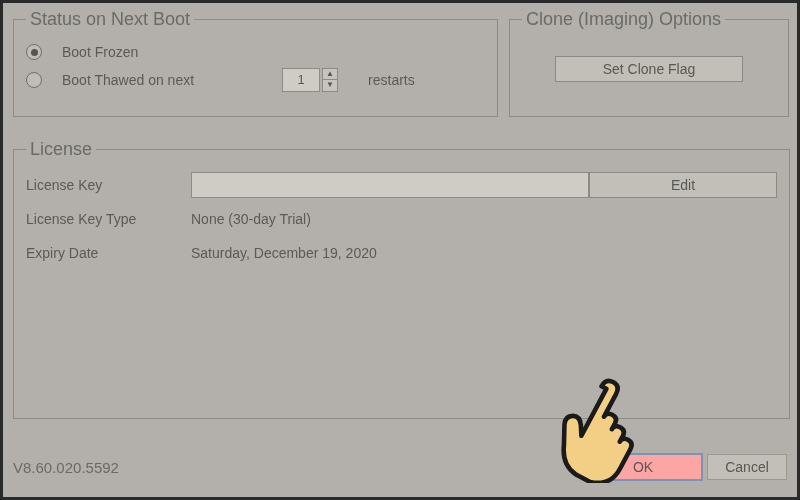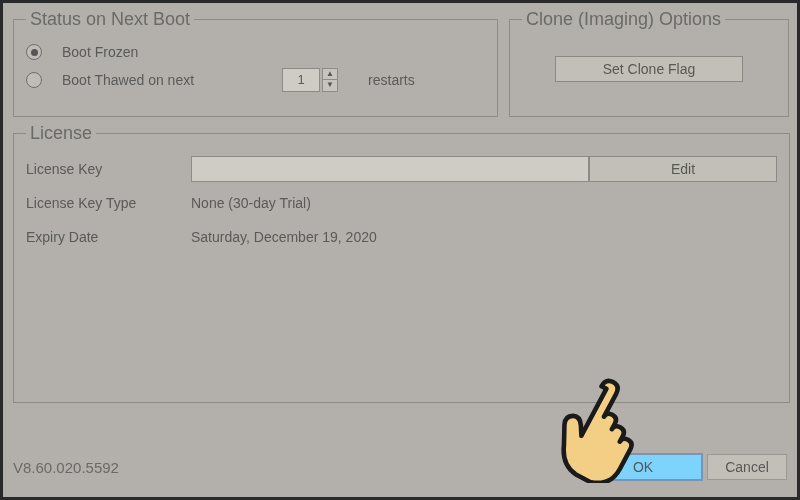--- a/index.html
+++ b/index.html
@@ -29,21 +29,21 @@
   legend {
     padding: 0 4px;
     color: #6a6a66;
     font-size: 18px;
   }
   
   #gb-status { left: 10px; top: 6px; width: 485px; height: 108px; }
   
   #gb-clone  { left: 506px; top: 6px; width: 280px; height: 108px; }
   
-  #gb-license{ left: 10px; top: 120px; width: 776px; height: 280px; }
+  #gb-license{ left: 10px; top: 136px; width: 776px; height: 280px; }
 
   .radio-row {
     display: flex;
     align-items: center;
     gap: 20px;
     height: 28px;
   }
   .radio {
     width: 16px; height: 16px;
     border: 1.5px solid #6f6e6a;
@@ -129,21 +129,21 @@
     left: 10px; right: 10px; bottom: 16px;
     display: flex;
     align-items: center;
     gap: 4px;
   }
   .version { flex: 0 0 auto; font-size: 15px; color: #6a6a66; }
   .spacer { flex: 1 1 auto; }
   .btn.ok {
     width: 120px;
     border: 2px solid #7a94b4;
-    background: #7dd3fc;
+    background: #fca5a5;
     margin-left: 20px;
   }
   .btn.cancel { width: 80px; border: 1px solid #9a9892; }
   .btn.apply {
     width: 170px;
     background: #d8d5cf;
     border: 2px solid #cc6a6a;
     border-radius: 3px;
     box-shadow: 0 0 0 1px #e9b3b3 inset;
     color: #4a4a48;

